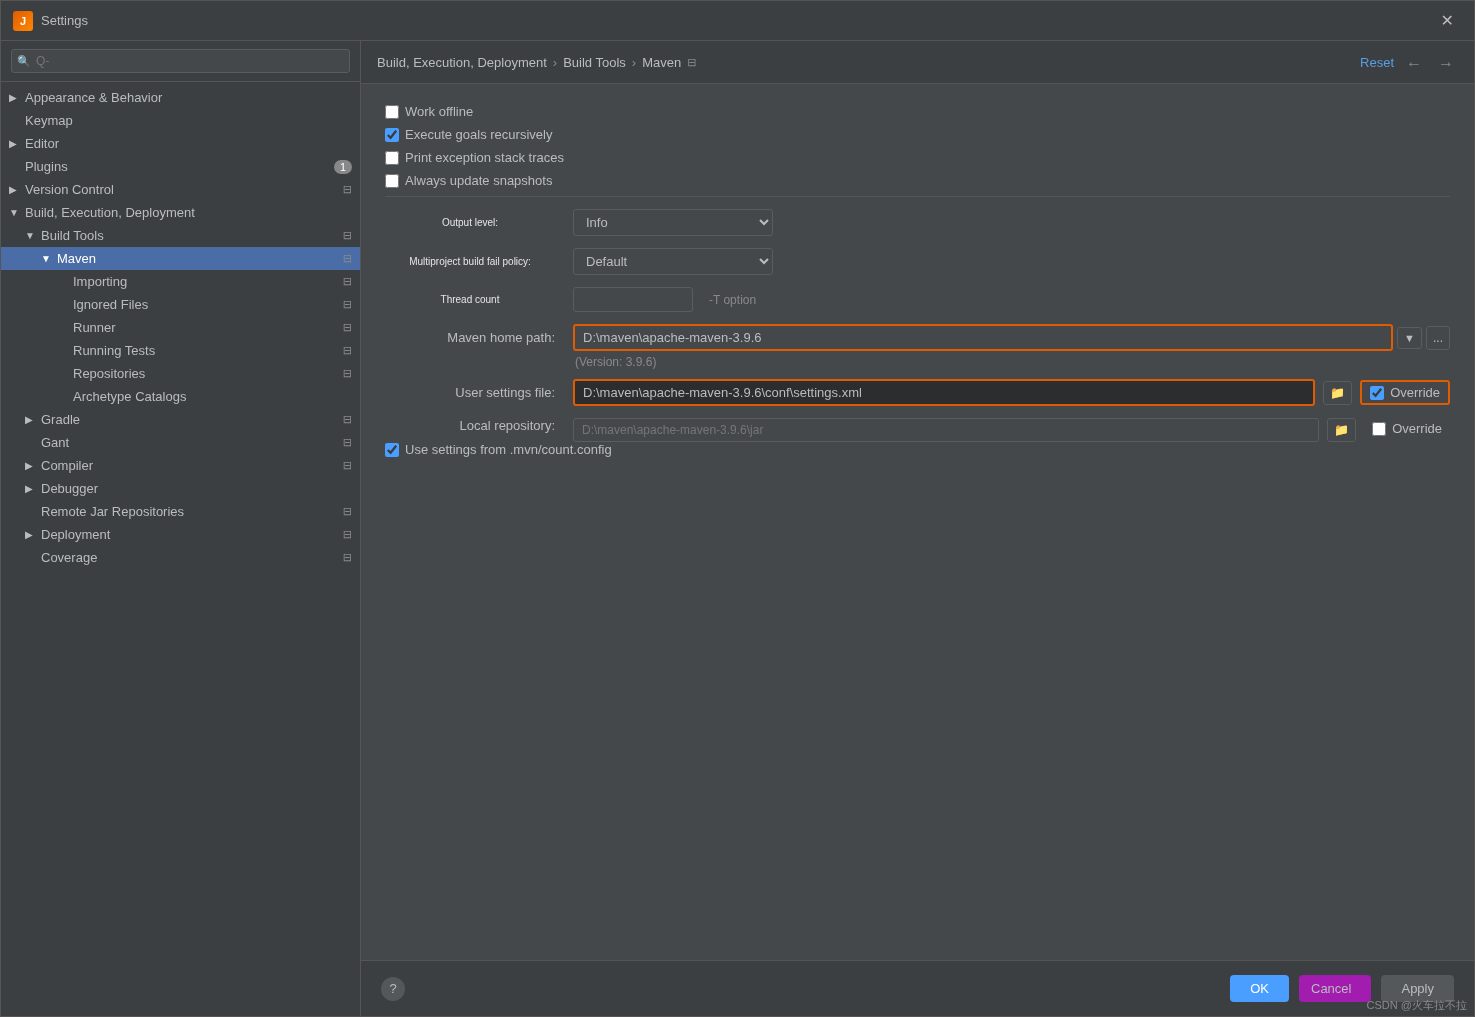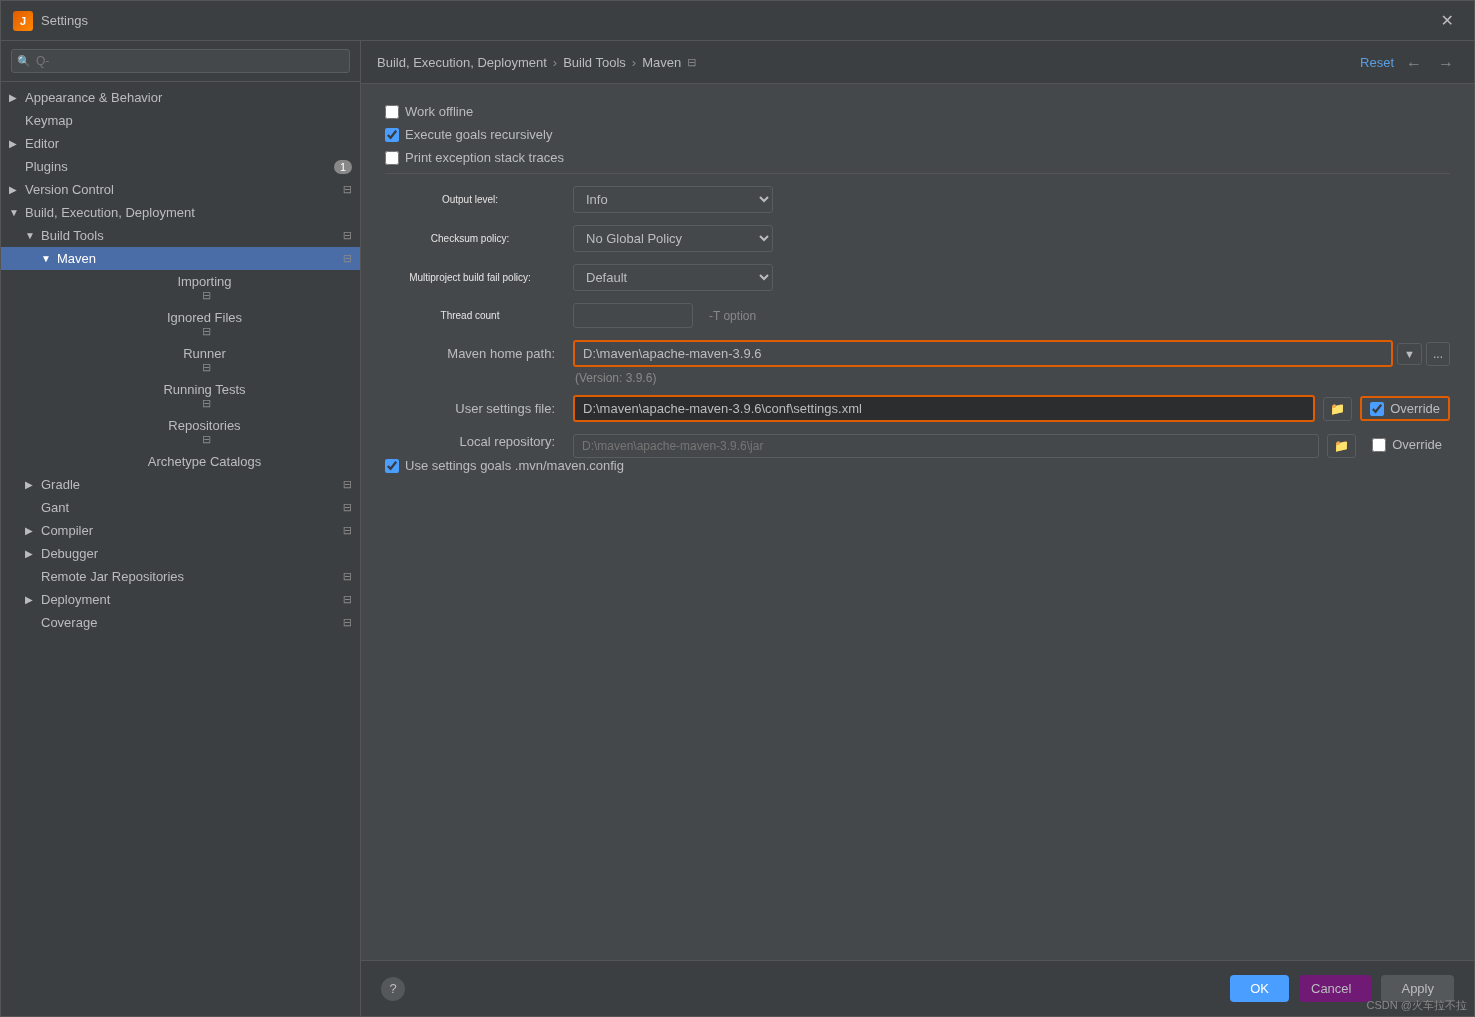--- a/index.html
+++ b/index.html
@@ -106,21 +106,21 @@
       padding: 4px 8px 4px 16px;
       cursor: pointer;
       user-select: none;
       color: #bbbcbe;
       position: relative;
     }
     .tree-item.selected { background: #4a6da7; color: #fff; }
     .tree-item.level-0 { padding-left: 8px; }
     .tree-item.level-1 { padding-left: 24px; }
     .tree-item.level-2 { padding-left: 40px; }
-    .tree-item.level-3 { padding-left: 56px; flex-direction: column; }
+    .tree-item.level-3 { padding-left: 56px; }
     .expand-icon {
       margin-right: 4px;
       font-size: 10px;
       width: 12px;
       display: inline-block;
     }
     .tree-label { flex: 1; font-size: 13px; }
     .tree-badge {
       background: #888;
       border-radius: 8px;
@@ -363,21 +363,21 @@
       border-radius: 4px;
       border: none;
       cursor: pointer;
       font-size: 13px;
     }
     .btn-ok {
       background: #4a9eff;
       color: #fff;
     }
     .btn-cancel {
-      background: #701a75;
+      background: #a21caf;
       color: #bbbcbe;
       padding-left: 12px;
     }
     .btn-apply {
       background: #55585a;
       color: #bbbcbe;
     }
     .help-btn {
       width: 24px;
       height: 24px;
@@ -584,41 +584,38 @@
           </label>
         </div>
 
         <div class="form-row checkbox-row">
           <label class="checkbox-label">
             <input type="checkbox" class="checkbox-input" style="">
             <span>Print exception stack traces</span>
           </label>
         </div>
 
+        <div class="form-row checkbox-row">
+          <label class="checkbox-label">
+            <input type="checkbox" class="checkbox-input" style="">
+            <span>Always update snapshots</span>
+          </label>
+        </div>
 
         <hr class="separator-line">
 
         <div class="form-row">
           <span class="form-label">Output level:</span>
           <select class="select-control">
             <option>Info</option>
             <option>Debug</option>
             <option>Quiet</option>
           </select>
         </div>
 
-        <div class="form-row">
-          <span class="form-label">Checksum policy:</span>
-          <select class="select-control">
-            <option>No Global Policy</option>
-            <option>Fail</option>
-            <option>Warn</option>
-            <option>Ignore</option>
-          </select>
-        </div>
 
         <div class="form-row">
           <span class="form-label">Multiproject build fail policy:</span>
           <select class="select-control">
             <option>Default</option>
             <option>Never</option>
             <option>Always</option>
           </select>
         </div>
 
@@ -654,21 +651,21 @@
           <button class="path-browse-btn">📁</button>
           <div class="override-plain">
             <input type="checkbox" class="override-check" style="">
             <span>Override</span>
           </div>
         </div>
 
         <div class="form-row checkbox-row">
           <label class="checkbox-label">
             <input type="checkbox" class="checkbox-input" checked="" style="">
-            <span>Use settings goals .mvn/maven.config</span>
+            <span>Use settings from .mvn/count.config</span>
           </label>
         </div>
 
       </div>
 
       <div class="bottom-bar">
         <button class="help-btn">?</button>
         <button class="btn btn-ok">OK</button>
         <button class="btn btn-cancel">Cancel</button>
         <button class="btn btn-apply">Apply</button>

